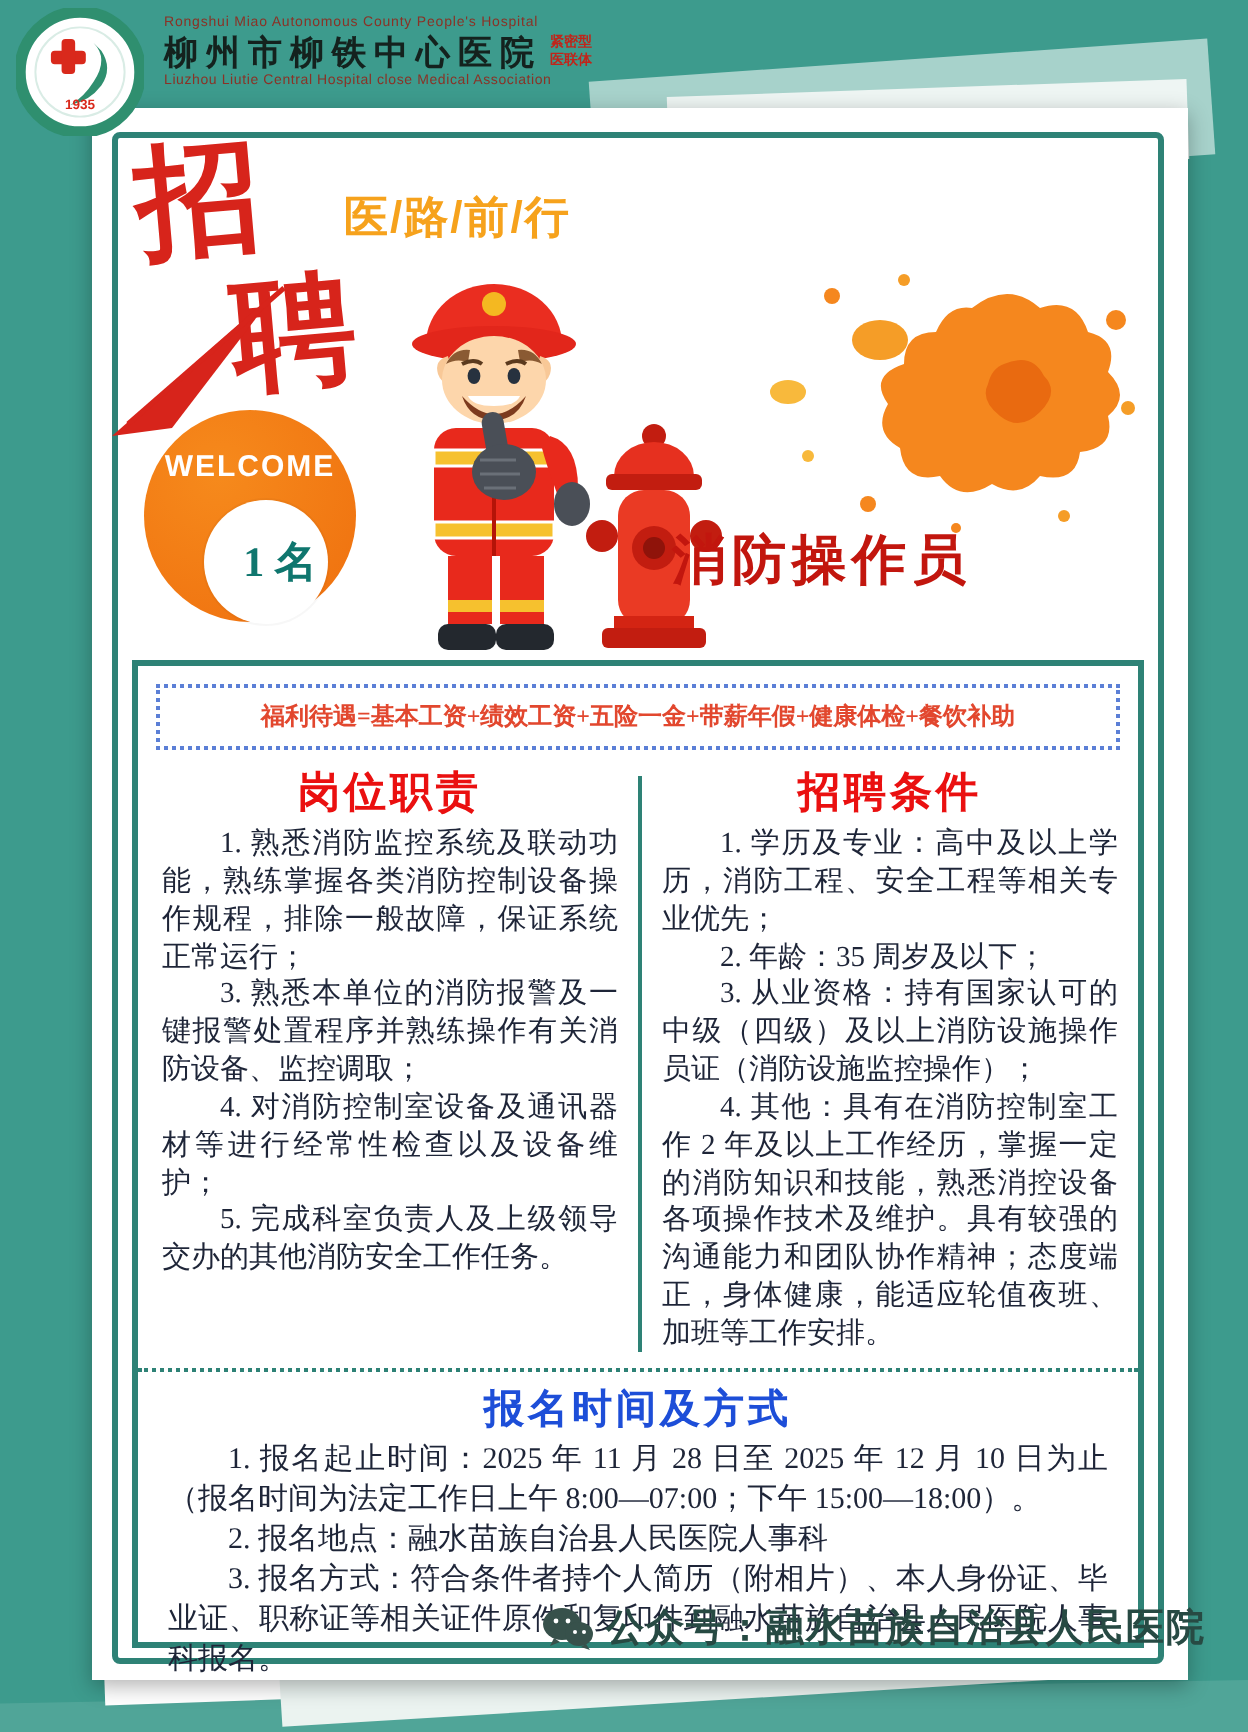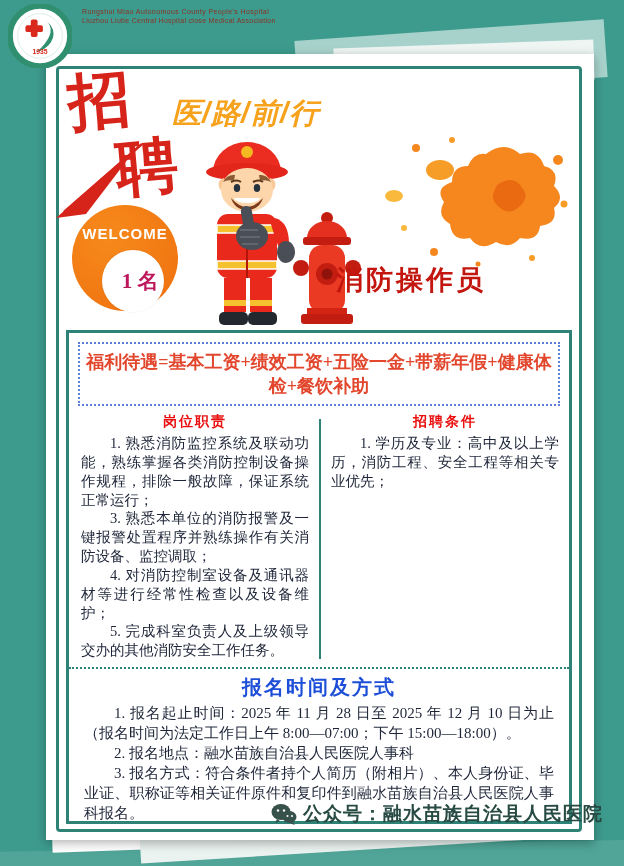--- a/index.html
+++ b/index.html
@@ -28,42 +28,42 @@
         box-shadow:0 3px 10px rgba(0,0,0,.3);z-index:2;}
   .frame{position:absolute;left:10px;top:12px;right:12px;bottom:8px;
          border:3px solid #2E8276;border-radius:4px;pointer-events:none;}
   
   .zh-big{position:absolute;font-family:"Liberation Serif",serif;font-weight:bold;
           font-size:62px;color:#D7241B;transform:rotate(-5deg);line-height:1;}
   .zh1{left:22px;top:16px;}
   .zh2{left:70px;top:82px;}
   .arrow-svg{position:absolute;left:8px;top:86px;}
   .slogan{position:absolute;left:126px;top:40px;width:410px;display:flex;gap:40px;
-          font-size:29px;font-weight:800;color:#F6A21C;letter-spacing:1px;white-space:nowrap;font-style:italic;}
+          font-size:22px;font-weight:800;color:#F6A21C;letter-spacing:1px;white-space:nowrap;}
   .welcome{position:absolute;left:26px;top:151px;width:106px;height:106px;border-radius:50%;
            background:radial-gradient(circle at 35% 30%,#F68A1C,#EF6F0E);}
   .welcome-label{position:absolute;left:0;top:20px;width:100%;text-align:center;color:#fff;
                  font-weight:bold;font-size:15px;letter-spacing:1px;}
   .count-circle{position:absolute;left:56px;top:196px;width:62px;height:62px;border-radius:50%;
                 background:#fff;box-shadow:0 0 0 1px rgba(0,0,0,.03);display:flex;align-items:center;justify-content:center;}
-  .count-label{font-family:"Liberation Serif",serif;font-weight:bold;font-size:21px;color:#be185d;margin-left:14px;}
+  .count-label{font-family:"Liberation Serif",serif;font-weight:bold;font-size:21px;color:#0f766e;margin-left:14px;}
   .fireman-svg{position:absolute;left:134px;top:76px;}
   .splash-svg{position:absolute;left:336px;top:78px;}
   .position-title{position:absolute;left:290px;top:208px;width:240px;text-align:left;
                   font-size:27px;font-weight:900;color:#C2160E;letter-spacing:3px;}
   
   .content{position:absolute;left:20px;top:276px;width:506px;height:494px;
            border:3px solid #2E8276;background:#fff;box-sizing:border-box;}
   .benefits{margin:9px 9px 0 9px;border:2px dotted #5B7FD6;padding:6px 4px;text-align:center;
-            font-family:"Liberation Serif",serif;font-weight:bold;font-size:18px;color:#E2472E;}
+            font-family:"Liberation Serif",serif;font-weight:bold;font-size:12px;color:#E2472E;}
   .cols{display:flex;position:relative;margin-top:3px;border-bottom:2px dotted #2E8276;padding-bottom:5px;}
   .col{flex:1;padding:2px 8px 2px 12px;box-sizing:border-box;}
   .col.right{padding:2px 10px 2px 14px;}
   .col-divider{position:absolute;left:50%;top:10px;bottom:8px;width:2px;background:#2E8276;}
-  .col-h{text-align:center;font-size:14px;font-weight:800;color:#EA1010;letter-spacing:2px;margin:2px 0 3px 0;}
+  .col-h{text-align:center;font-size:21px;font-weight:800;color:#EA1010;letter-spacing:2px;margin:2px 0 3px 0;}
   .body-p{margin:0;font-family:"Liberation Serif",serif;font-size:14.5px;line-height:1.3;
           color:#1E2538;text-indent:2em;text-align:justify;}
   .reg{padding:3px 15px 0 15px;}
   .reg-h{text-align:center;font-size:20px;font-weight:800;color:#1d4ed8;letter-spacing:2px;margin:2px 0 3px 0;}
   .reg .body-p{font-size:15px;line-height:1.33;}
   
   .footer{position:absolute;left:0;top:800px;width:624px;height:28px;display:flex;align-items:center;
           justify-content:center;padding-left:250px;box-sizing:border-box;z-index:3;}
   .footer-label{font-size:19px;font-weight:bold;color:#274a43;letter-spacing:1px;margin-left:6px;}
 </style>
@@ -76,20 +76,27 @@
     <svg class="logo" viewBox="0 0 66 66">
       <circle cx="33" cy="33" r="31" fill="#ffffff" stroke="#2F8F6F" stroke-width="6"></circle>
       <circle cx="33" cy="33" r="23" fill="#ffffff" stroke="#d9ece5" stroke-width="1"></circle>
       <rect x="18" y="22" width="18" height="7" rx="2" fill="#d9291c"></rect>
       <rect x="23.5" y="16" width="7" height="18" rx="2" fill="#d9291c"></rect>
       <path d="M40 18 q8 8 0 20 q-5 8 -12 12 q10 -2 16 -10 q6 -9 0 -18 z" fill="#2F8F6F"></path>
       <text x="33" y="52" text-anchor="middle" font-size="7" fill="#d9291c" font-weight="bold">1935</text>
     </svg>
     <div class="hdr-text">
       <div class="h-en1">Rongshui Miao Autonomous County People's Hospital</div>
+      <div class="h-row2">
+        <span class="h-cn2">柳州市柳铁中心医院</span>
+        <span class="h-badge">
+          <span>紧密型</span><br>
+          <span>医联体</span>
+        </span>
+      </div>
       <div class="h-en2">Liuzhou Liutie Central Hospital close Medical Association</div>
     </div>
   </div>
 
   <div class="sheet sheet-tr1"></div>
   <div class="sheet sheet-tr2"></div>
   <div class="sheet sheet-bl1"></div>
   <div class="sheet sheet-bl2"></div>
   <div class="foot-band"></div>
 
@@ -190,20 +197,23 @@
           <div class="col-h">岗位职责</div>
           <p class="body-p">1. 熟悉消防监控系统及联动功能，熟练掌握各类消防控制设备操作规程，排除一般故障，保证系统正常运行；</p>
           <p class="body-p">3. 熟悉本单位的消防报警及一键报警处置程序并熟练操作有关消防设备、监控调取；</p>
           <p class="body-p">4. 对消防控制室设备及通讯器材等进行经常性检查以及设备维护；</p>
           <p class="body-p">5. 完成科室负责人及上级领导交办的其他消防安全工作任务。</p>
         </div>
         <div class="col-divider"></div>
         <div class="col right">
           <div class="col-h">招聘条件</div>
           <p class="body-p">1. 学历及专业：高中及以上学历，消防工程、安全工程等相关专业优先；</p>
+          <p class="body-p">2. 年龄：35 周岁及以下；</p>
+          <p class="body-p">3. 从业资格：持有国家认可的中级（四级）及以上消防设施操作员证（消防设施监控操作）；</p>
+          <p class="body-p">4. 其他：具有在消防控制室工作 2 年及以上工作经历，掌握一定的消防知识和技能，熟悉消控设备各项操作技术及维护。具有较强的沟通能力和团队协作精神；态度端正，身体健康，能适应轮值夜班、加班等工作安排。</p>
         </div>
       </div>
 
       <div class="reg">
         <div class="reg-h">报名时间及方式</div>
         <p class="body-p">1. 报名起止时间：2025 年 11 月 28 日至 2025 年 12 月 10 日为止（报名时间为法定工作日上午 8:00—07:00；下午 15:00—18:00）。</p>
         <p class="body-p">2. 报名地点：融水苗族自治县人民医院人事科</p>
         <p class="body-p">3. 报名方式：符合条件者持个人简历（附相片）、本人身份证、毕业证、职称证等相关证件原件和复印件到融水苗族自治县人民医院人事科报名。</p>
 
       </div>

